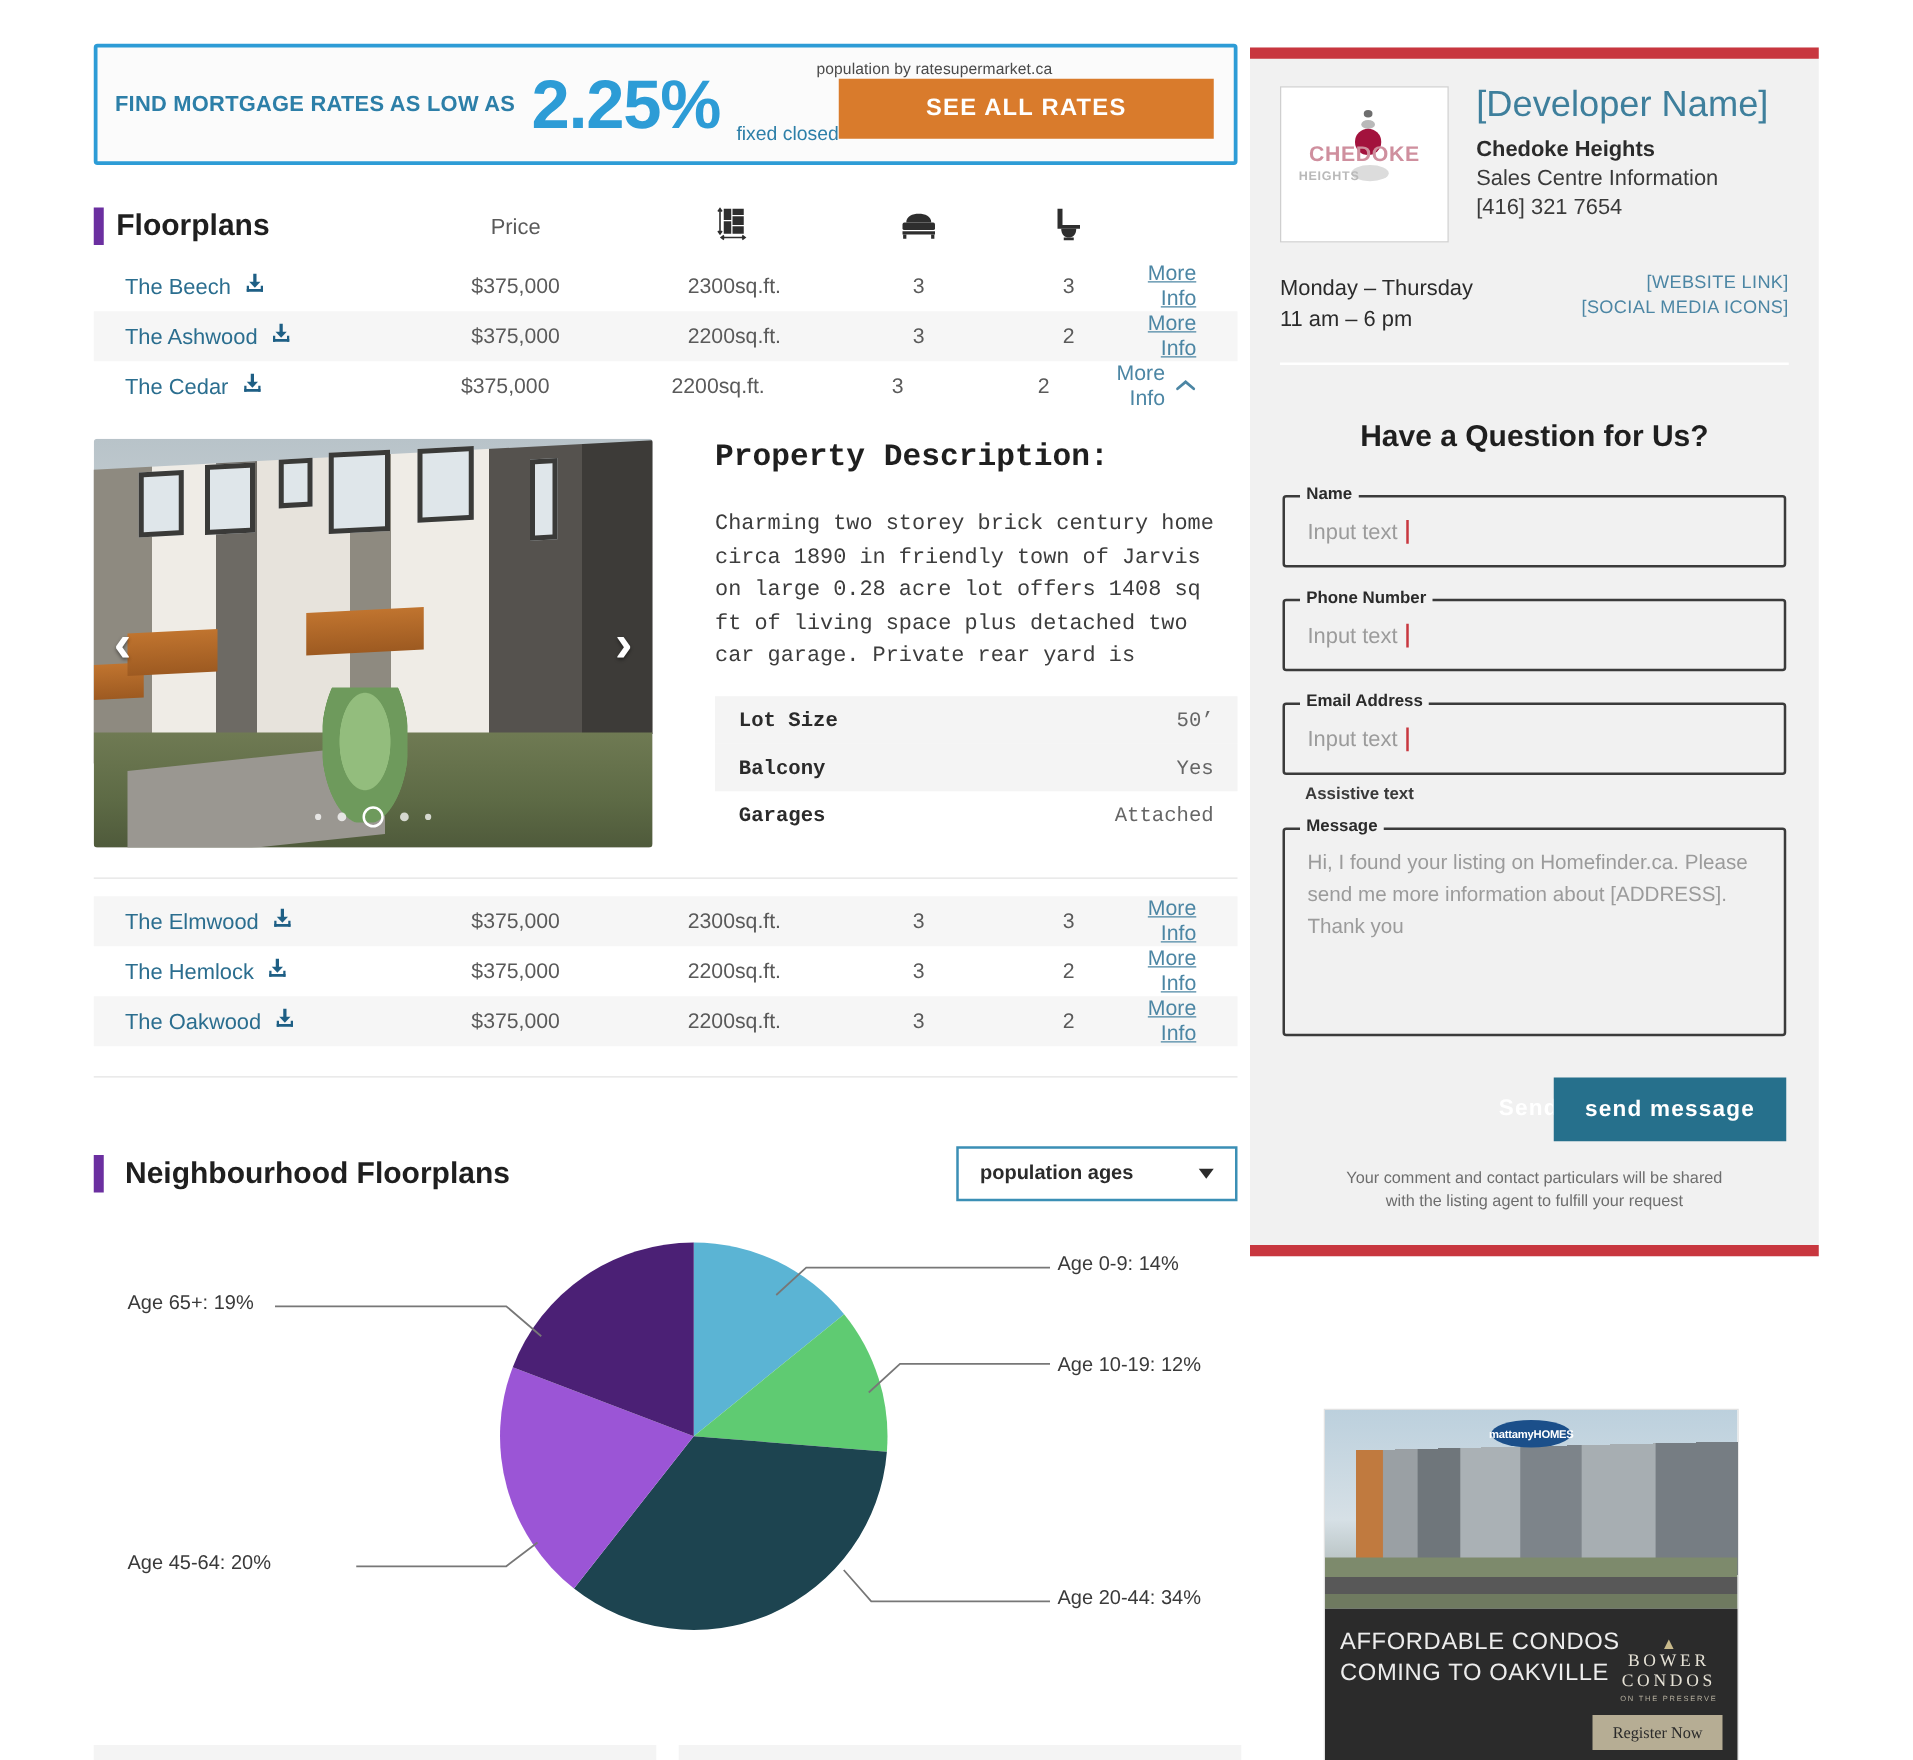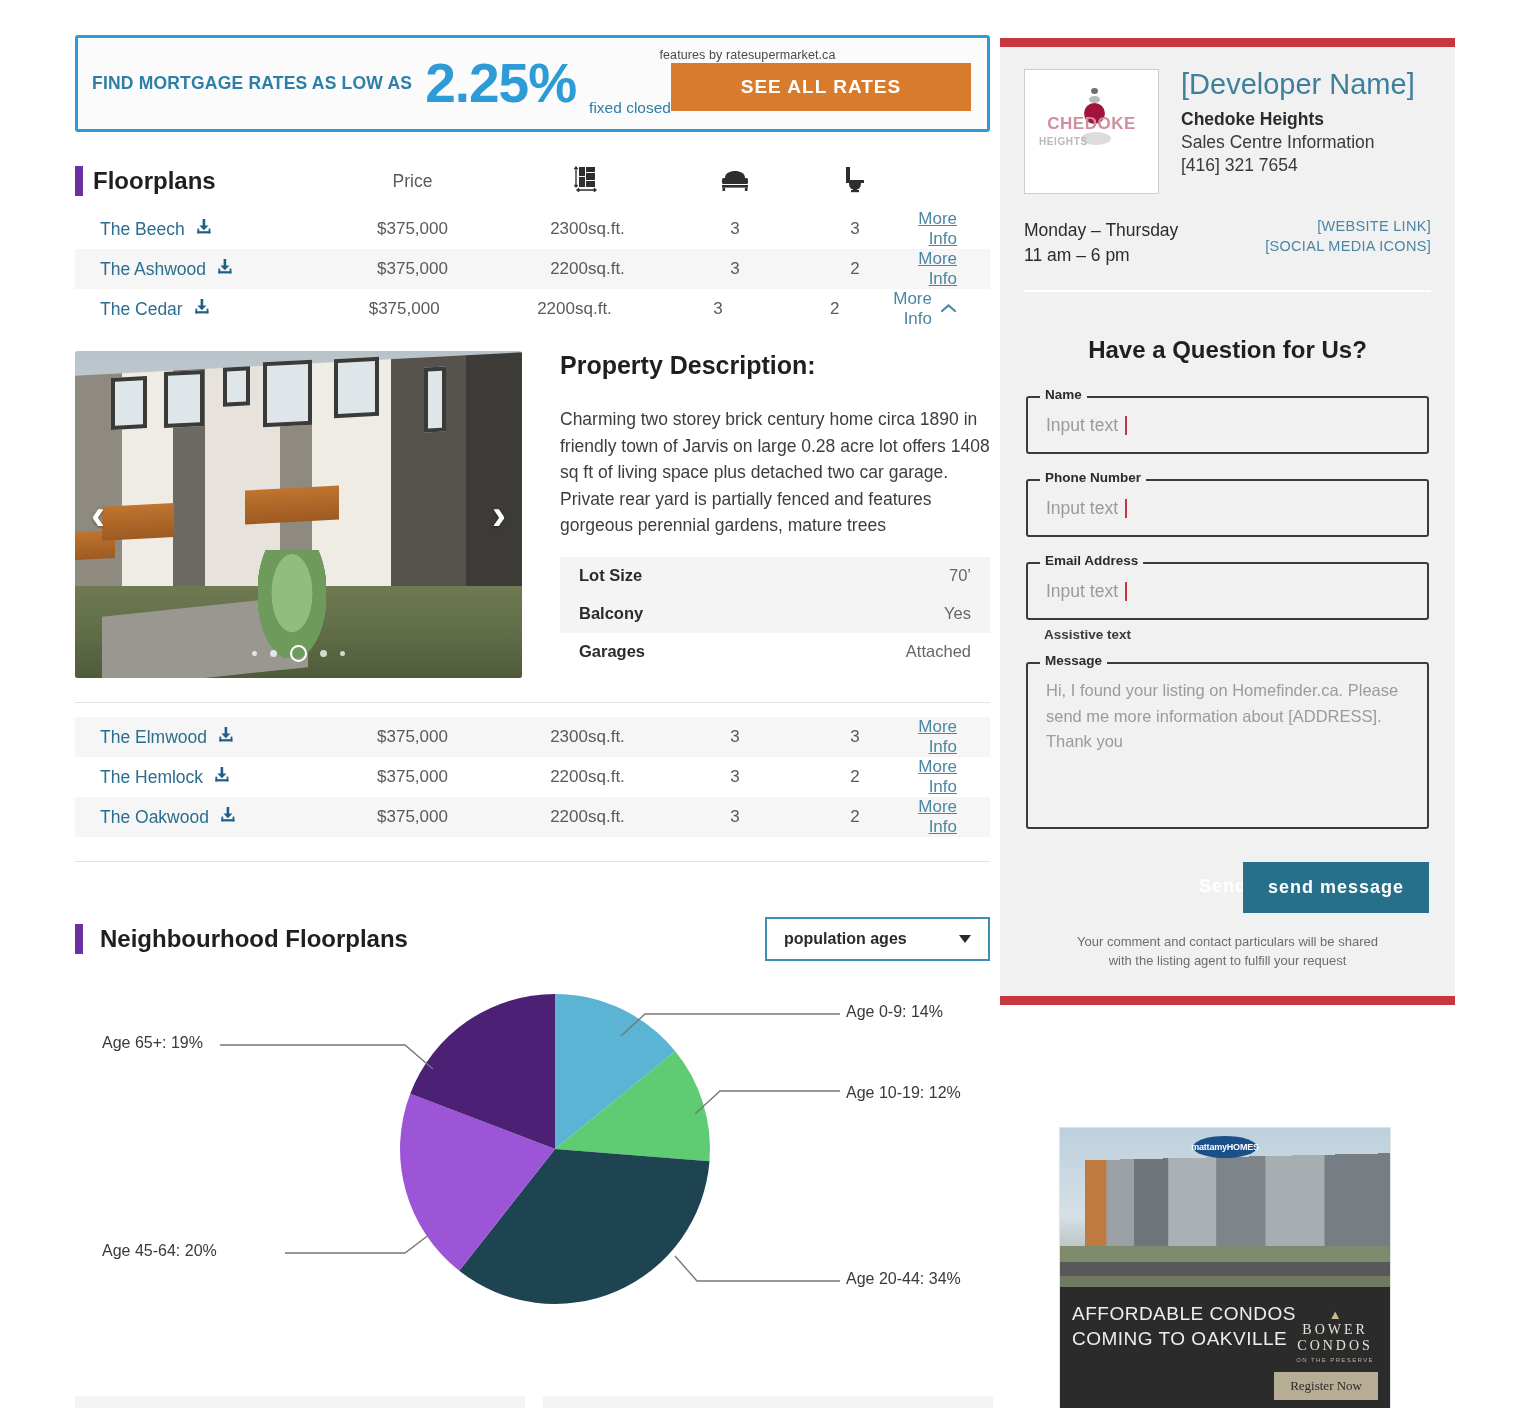--- a/index.html
+++ b/index.html
@@ -119,21 +119,21 @@
   .car-dots {
     position: absolute; bottom: 16px; left: 0; right: 0;
     display: flex; justify-content: center; align-items: center; gap: 13px;
   }
   .dot { width: 5px; height: 5px; border-radius: 50%; background: rgba(255,255,255,.75); cursor:pointer;}
   .dot.m { width: 7px; height: 7px; }
   .dot.active {
     width: 17px; height: 17px; background: transparent;
     border: 2px solid #ffffff;
   }
-  .desc-col { flex: 1; padding-left: 38px; }
+  .desc-col { flex: 1; padding-left: 50px; font-family: Liberation Mono, monospace; }
   .desc-title { font-size: 25px; font-weight: bold; color: #1f1f1f; }
   .desc-body {
     margin-top: 26px; font-size: 17.5px; line-height: 26.5px;
     color: #3d3d3d; max-height: 133px; overflow: hidden;
   }
   .kv-table { margin-top: 18px; }
   .kv-row {
     display: flex; align-items: center; justify-content: space-between;
     height: 38px; padding: 0 19px; font-size: 16.5px;
   }
@@ -268,21 +268,21 @@
   }
 </style>
 </head>
 <body>
 
 <div class="page">
 
   <div class="left-col">
 
     <div class="rate-banner">
-      <div class="sponsored">features by ratesupermarket.ca</div>
+      <div class="sponsored">population by ratesupermarket.ca</div>
       <div class="rate-left">
         <span class="rate-label">FIND MORTGAGE RATES AS LOW AS</span>
         <span class="rate-number">2.25%</span>
         <span class="rate-sub">fixed closed</span>
       </div>
       <button class="see-rates-btn">SEE ALL RATES</button>
     </div>
 
     <div class="fp-wrap">
       <div class="fp-header">
@@ -425,21 +425,21 @@
             <span class="dot m"></span>
             <span class="dot"></span>
           </div>
         </div>
         <div class="desc-col">
           <div class="desc-title">Property Description:</div>
           <div class="desc-body">Charming two storey brick century home circa 1890 in friendly town of Jarvis on large 0.28 acre lot offers 1408 sq ft of living space plus detached two car garage. Private rear yard is partially fenced and features gorgeous perennial gardens, mature trees</div>
           <div class="kv-table">
             <div class="kv-row alt">
               <span class="kv-k">Lot Size</span>
-              <span class="kv-v">70’</span>
+              <span class="kv-v">50’</span>
             </div>
             <div class="kv-row alt">
               <span class="kv-k">Balcony</span>
               <span class="kv-v">Yes</span>
             </div>
             <div class="kv-row">
               <span class="kv-k">Garages</span>
               <span class="kv-v">Attached</span>
             </div>
           </div>

